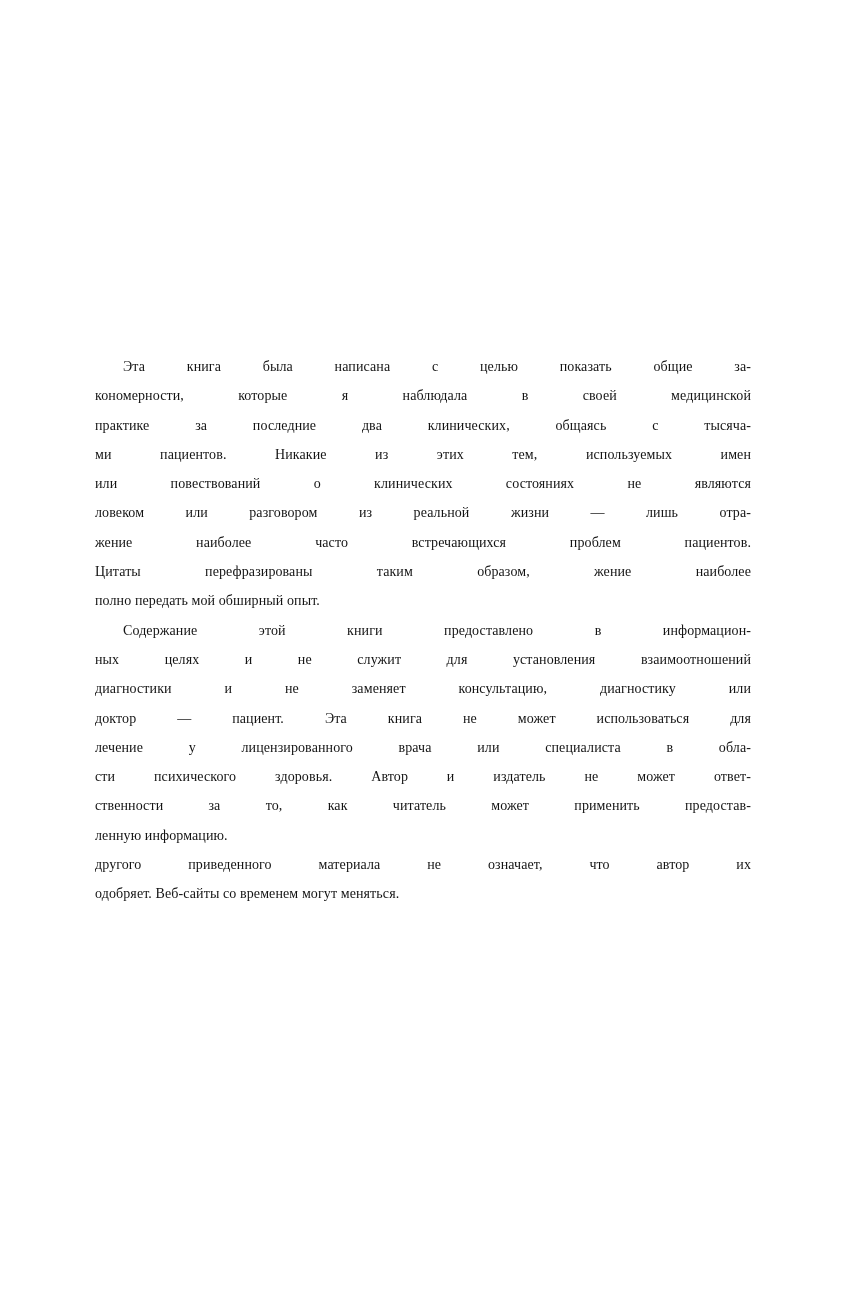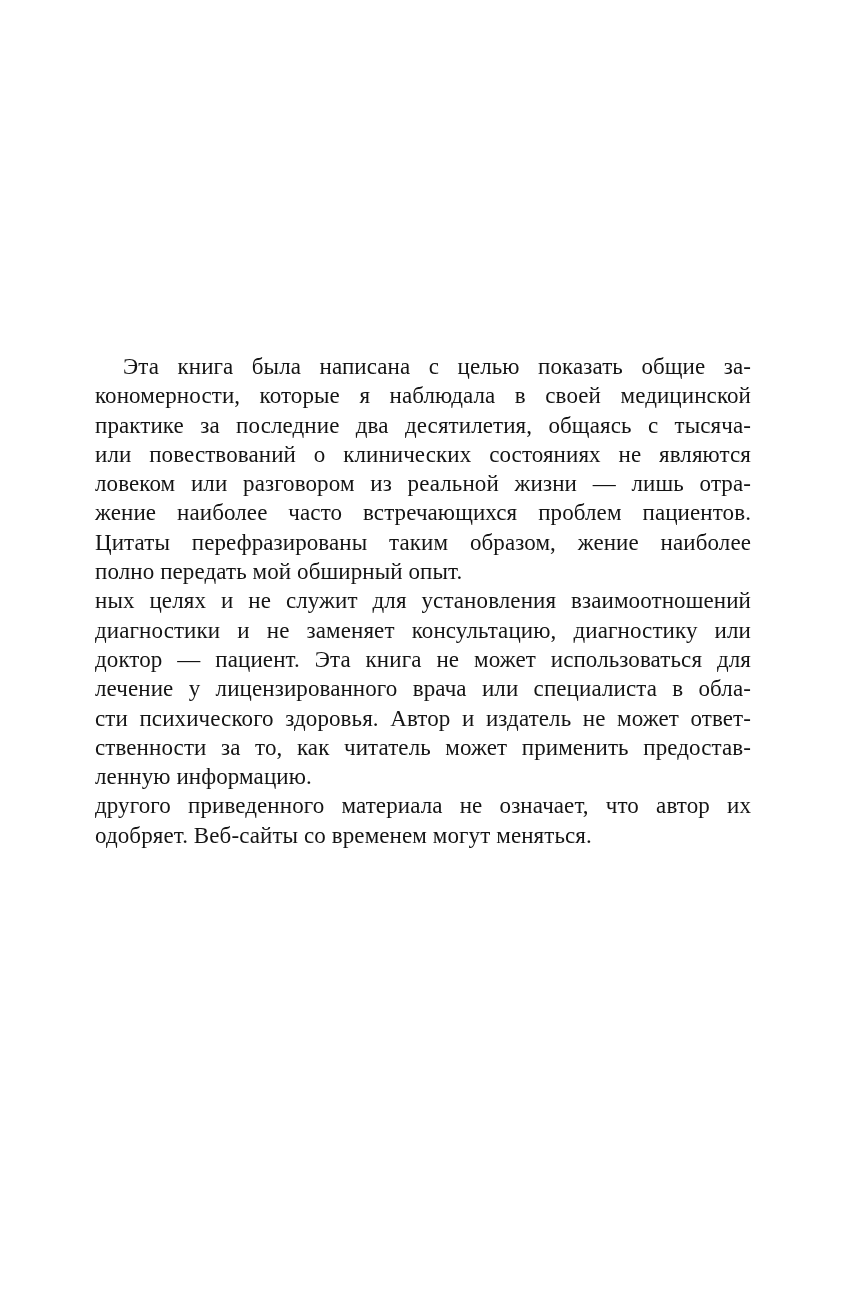--- a/index.html
+++ b/index.html
@@ -19,21 +19,21 @@
     position: absolute;
     left: 95px;
     top: 352px;
     width: 656px;
   }
   .para {
     margin: 0;
     padding: 0;
   }
   .line {
-    font-size: 23px;
+    font-size: 14px;
     line-height: 29.3px;
     text-align: justify;
     text-align-last: justify;
     white-space: normal;
     letter-spacing: 0.1px;
   }
   .line.first {
     text-indent: 28px;
   }
   .line.last {
@@ -41,28 +41,30 @@
     text-align-last: left;
   }
 </style>
 </head>
 <body>
 
 <div class="book-page">
     <div class="para">
       <div class="line first">Эта книга была написана с целью показать общие за-</div>
       <div class="line">кономерности, которые я наблюдала в своей медицинской</div>
-      <div class="line">практике за последние два десятилетия, общаясь с тысяча-</div>
+      <div class="line">практике за последние два клинических, общаясь с тысяча-</div>
+      <div class="line">ми пациентов. Никакие из этих тем, используемых имен</div>
       <div class="line">или повествований о клинических состояниях не являются</div>
       <div class="line">ловеком или разговором из реальной жизни — лишь отра-</div>
       <div class="line">жение наиболее часто встречающихся проблем пациентов.</div>
       <div class="line">Цитаты перефразированы таким образом, жение наиболее</div>
       <div class="line last">полно передать мой обширный опыт.</div>
     </div>
     <div class="para">
+      <div class="line first">Содержание этой книги предоставлено в информацион-</div>
       <div class="line">ных целях и не служит для установления взаимоотношений</div>
       <div class="line">диагностики и не заменяет консультацию, диагностику или</div>
       <div class="line">доктор — пациент. Эта книга не может использоваться для</div>
       <div class="line">лечение у лицензированного врача или специалиста в обла-</div>
       <div class="line">сти психического здоровья. Автор и издатель не может ответ-</div>
       <div class="line">ственности за то, как читатель может применить предостав-</div>
       <div class="line last">ленную информацию.</div>
     </div>
     <div class="para">
       <div class="line">другого приведенного материала не означает, что автор их</div>

